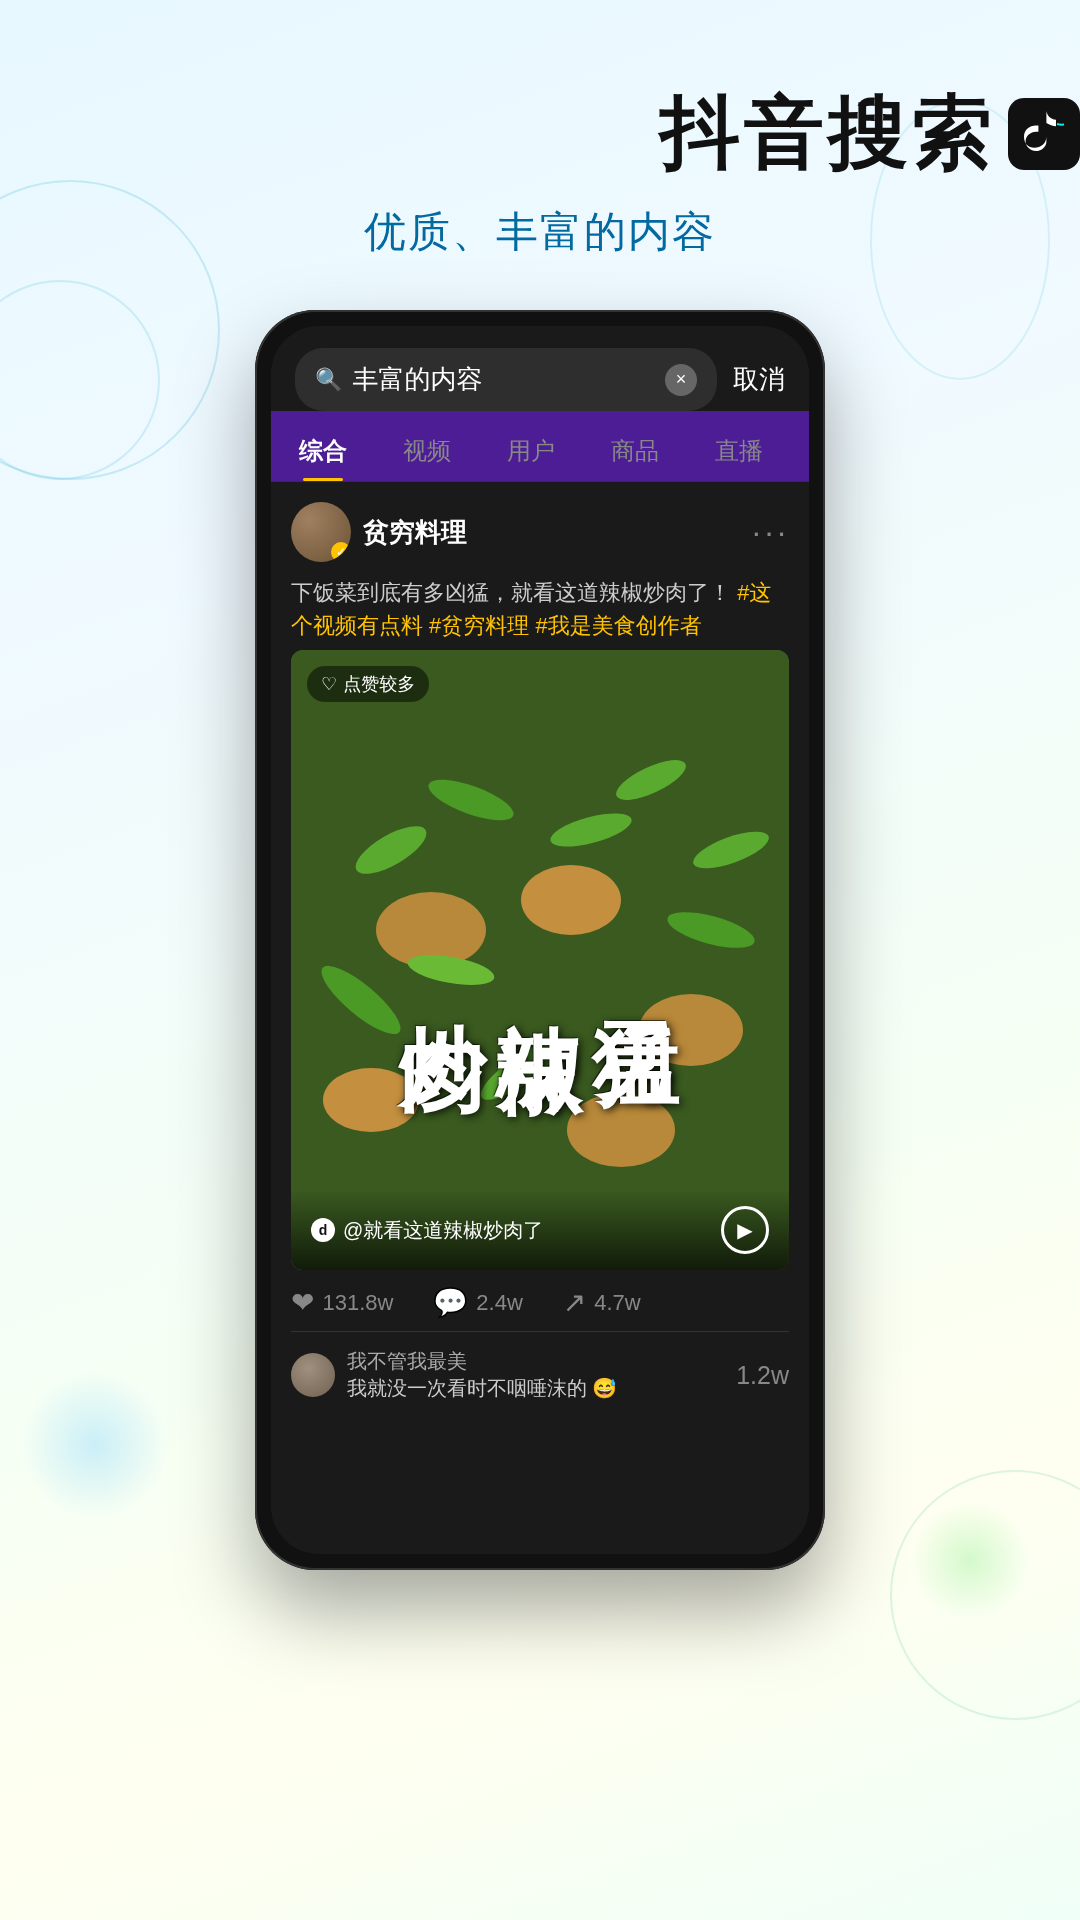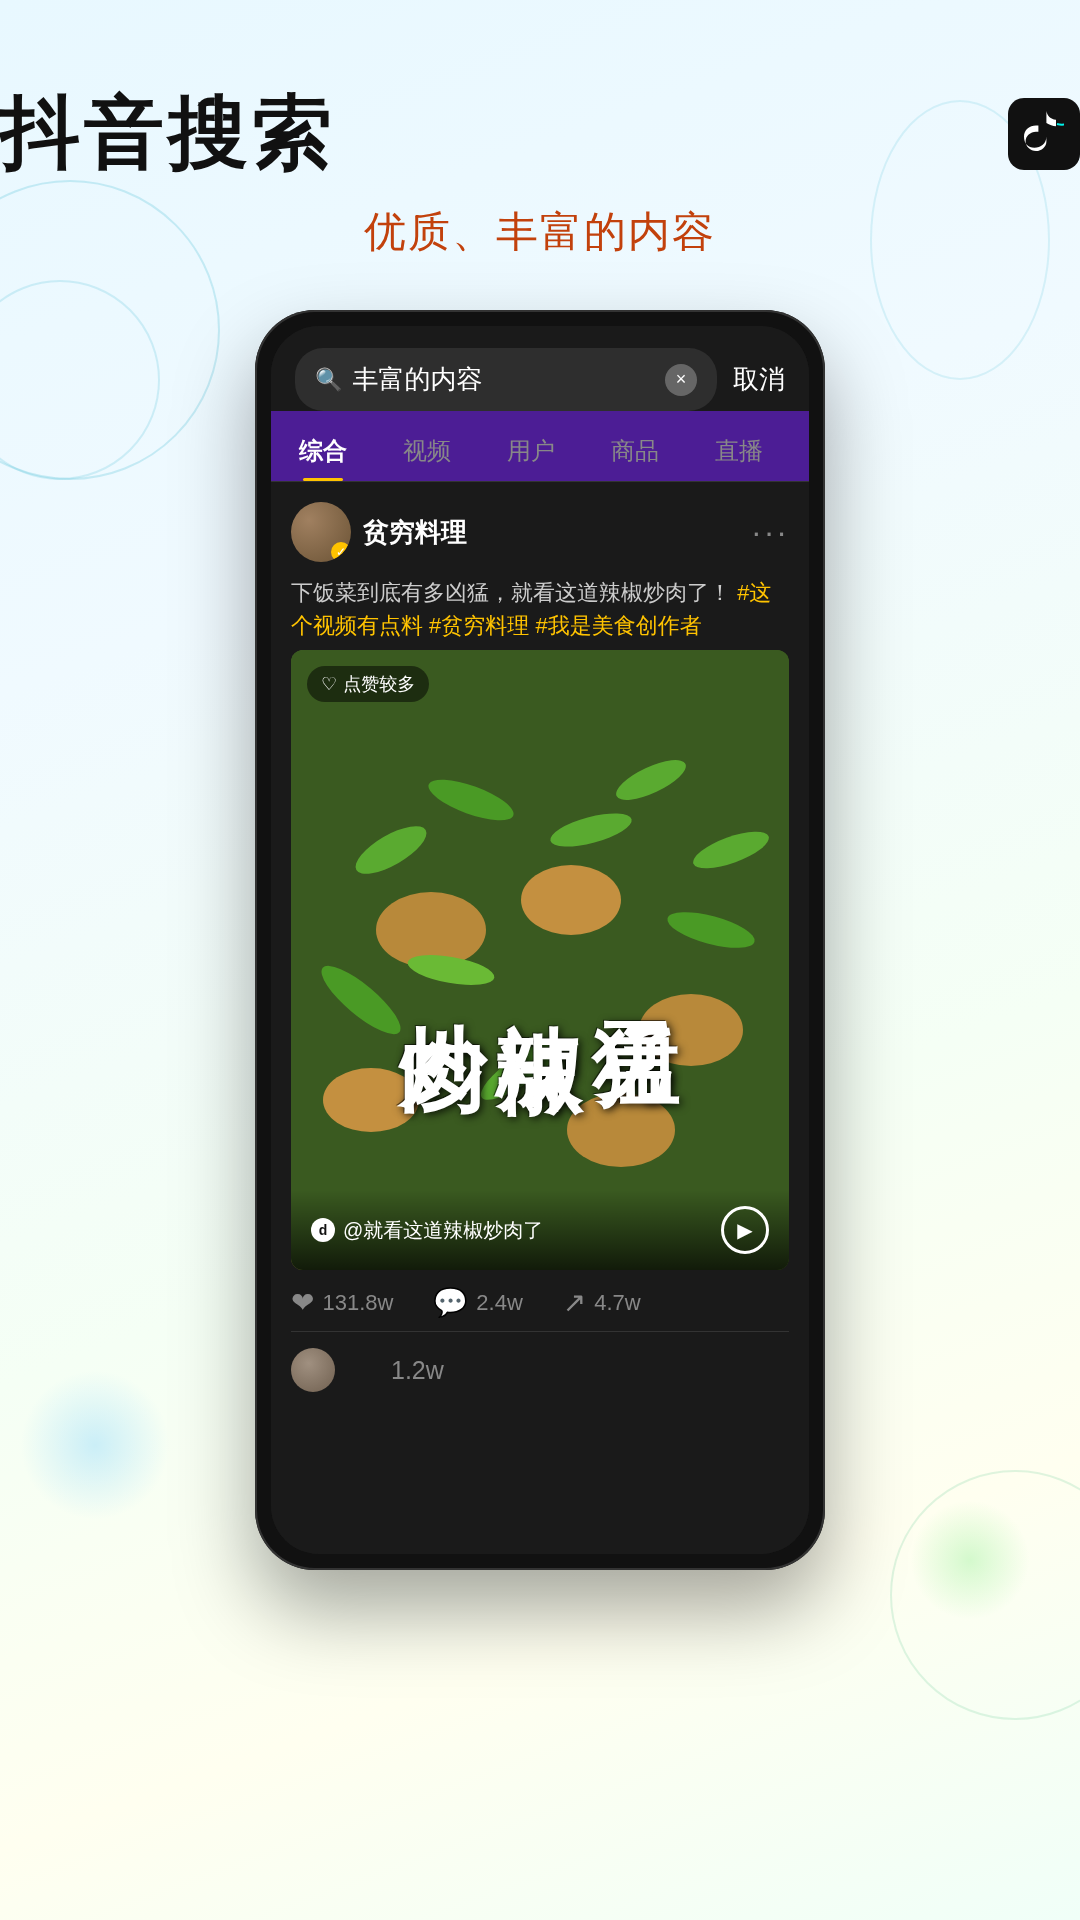--- a/index.html
+++ b/index.html
@@ -61,35 +61,35 @@
       text-align: center;
       padding-top: 80px;
     }
     .header-title {
       font-size: 80px;
       font-weight: 900;
       color: #111;
       letter-spacing: 4px;
       display: flex;
       align-items: center;
-      justify-content: space-between;
+      justify-content: flex-end;
       gap: 12px;
     }
     .logo-icon {
       display: inline-flex;
       align-items: center;
       justify-content: center;
       width: 72px; height: 72px;
       background: #111;
       border-radius: 16px;
       overflow: hidden;
     }
     .header-subtitle {
       font-size: 42px;
-      color: #c2410c;
+      color: #0369a1;
       margin-top: 16px;
       letter-spacing: 2px;
     }
 
     
     .phone-container {
       position: relative;
       z-index: 10;
       display: flex;
       justify-content: center;
@@ -541,20 +541,24 @@
               <span>2.4w</span>
             </div>
             <div class="interact-item">
               <span class="interact-icon">↗</span>
               <span>4.7w</span>
             </div>
           </div>
 
           <div class="comment-preview">
             <div class="comment-avatar"></div>
+            <div class="comment-text-area">
+              <div class="comment-username">我不管我最美</div>
+              <div class="comment-content">我就没一次看时不咽唾沫的 😅</div>
+            </div>
             <div class="comment-likes">1.2w</div>
           </div>
 
         </div>
       </div>
 
     </div>
   </div>
 </div>
 

